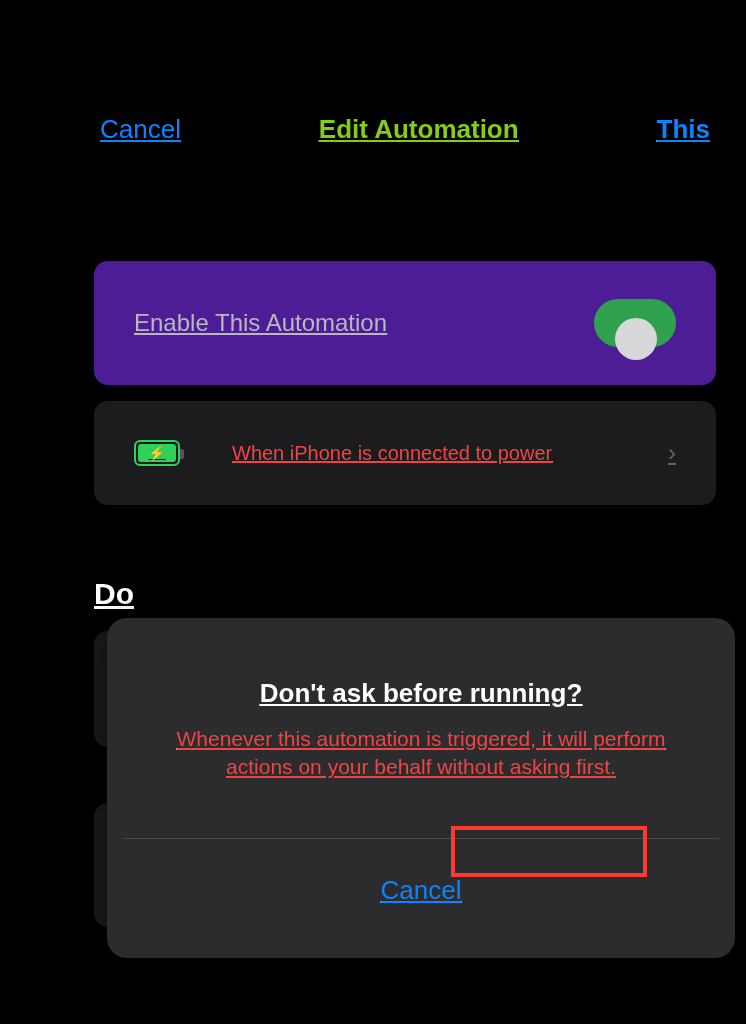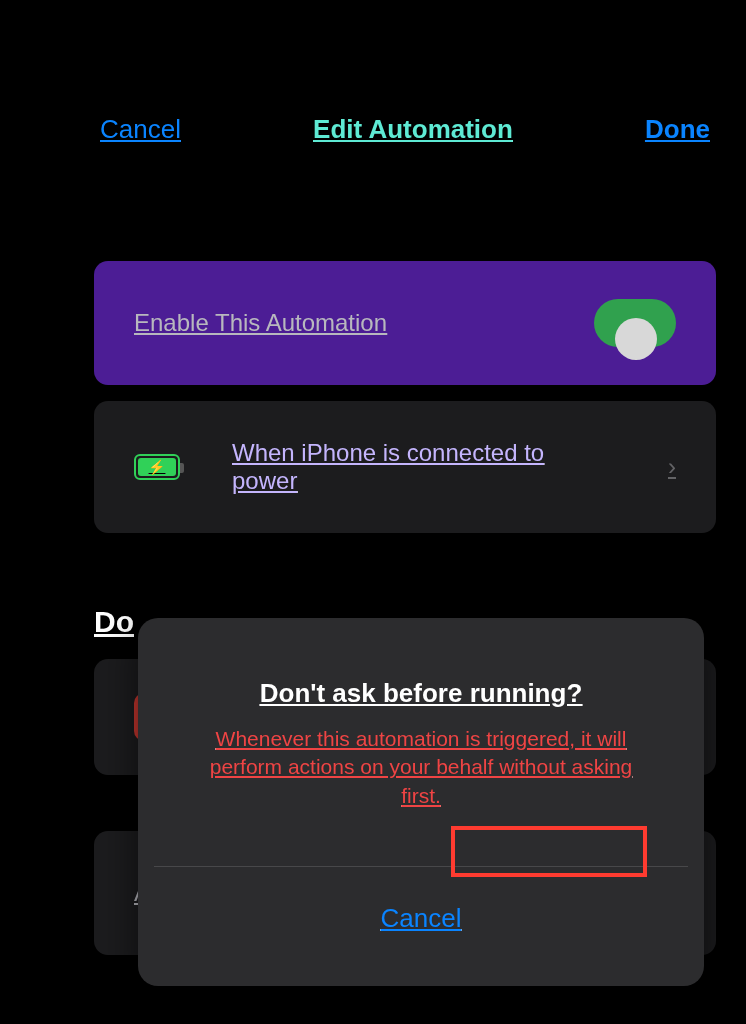--- a/index.html
+++ b/index.html
@@ -22,21 +22,21 @@
       font-size: 26px;
       color: #0a84ff;
       cursor: pointer;
     }
     .header-btn.done {
       font-weight: 600;
     }
     .header-title {
       font-size: 26px;
       font-weight: 600;
-      color: #5eead4;
+      color: #84cc16;
     }
     .content {
       padding: 0 30px;
     }
     .row-card {
       background: #4c1d95;
       border-radius: 14px;
       padding: 22px 24px;
       display: flex;
       align-items: center;
@@ -118,22 +118,22 @@
       border-radius: 3px;
       display: flex;
       align-items: center;
       justify-content: center;
     }
     .bolt {
       color: #000;
       font-size: 14px;
     }
     .trigger-text {
-      font-size: 24px;
-      color: #c4b5fd;
+      font-size: 20px;
+      color: #ef4444;
       flex: 1;
     }
     .chevron {
       color: #636366;
       font-size: 24px;
     }
     .action-row {
       background: #1c1c1e;
       border-radius: 14px;
       padding: 18px 24px;
@@ -168,21 +168,21 @@
       display: flex;
       align-items: center;
       justify-content: space-between;
       margin-top: 56px;
     }
     .alert {
       position: absolute;
       top: 570px;
       left: 50%;
       transform: translateX(-50%);
-      width: 566px;
+      width: 628px;
       background: #2c2c2e;
       border-radius: 20px;
       overflow: hidden;
       box-shadow: 0 10px 40px rgba(0,0,0,.6);
       pointer-events: auto;
     }
     .alert-body {
       padding: 28px 28px 24px 28px;
       text-align: center;
     }
@@ -222,21 +222,21 @@
       width: 196px;
       height: 51px;
     }
   </style>
 </head>
 <body>
 
 <div class="header">
   <span class="header-btn">Cancel</span>
   <span class="header-title">Edit Automation</span>
-  <span class="header-btn done">Done</span>
+  <span class="header-btn done">This</span>
 </div>
 
 <div class="content">
   <div class="row-card">
     <span class="row-label">Enable This Automation</span>
     <div class="toggle on">
       <div class="toggle-knob"></div>
     </div>
   </div>
 

